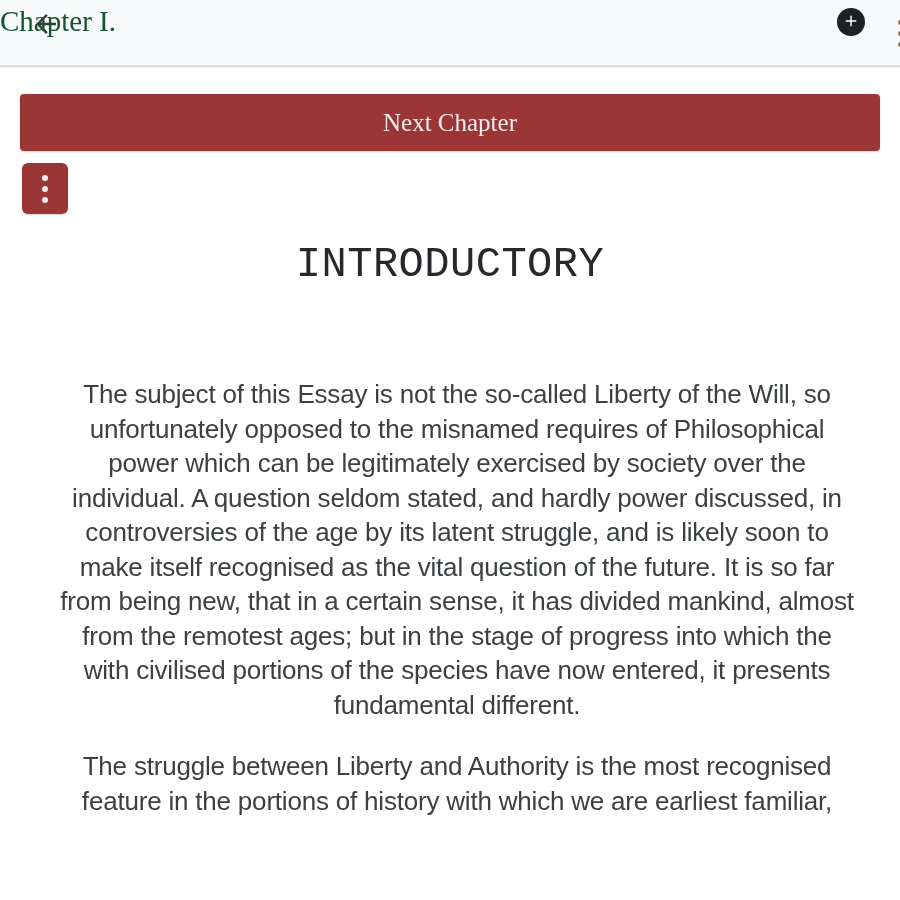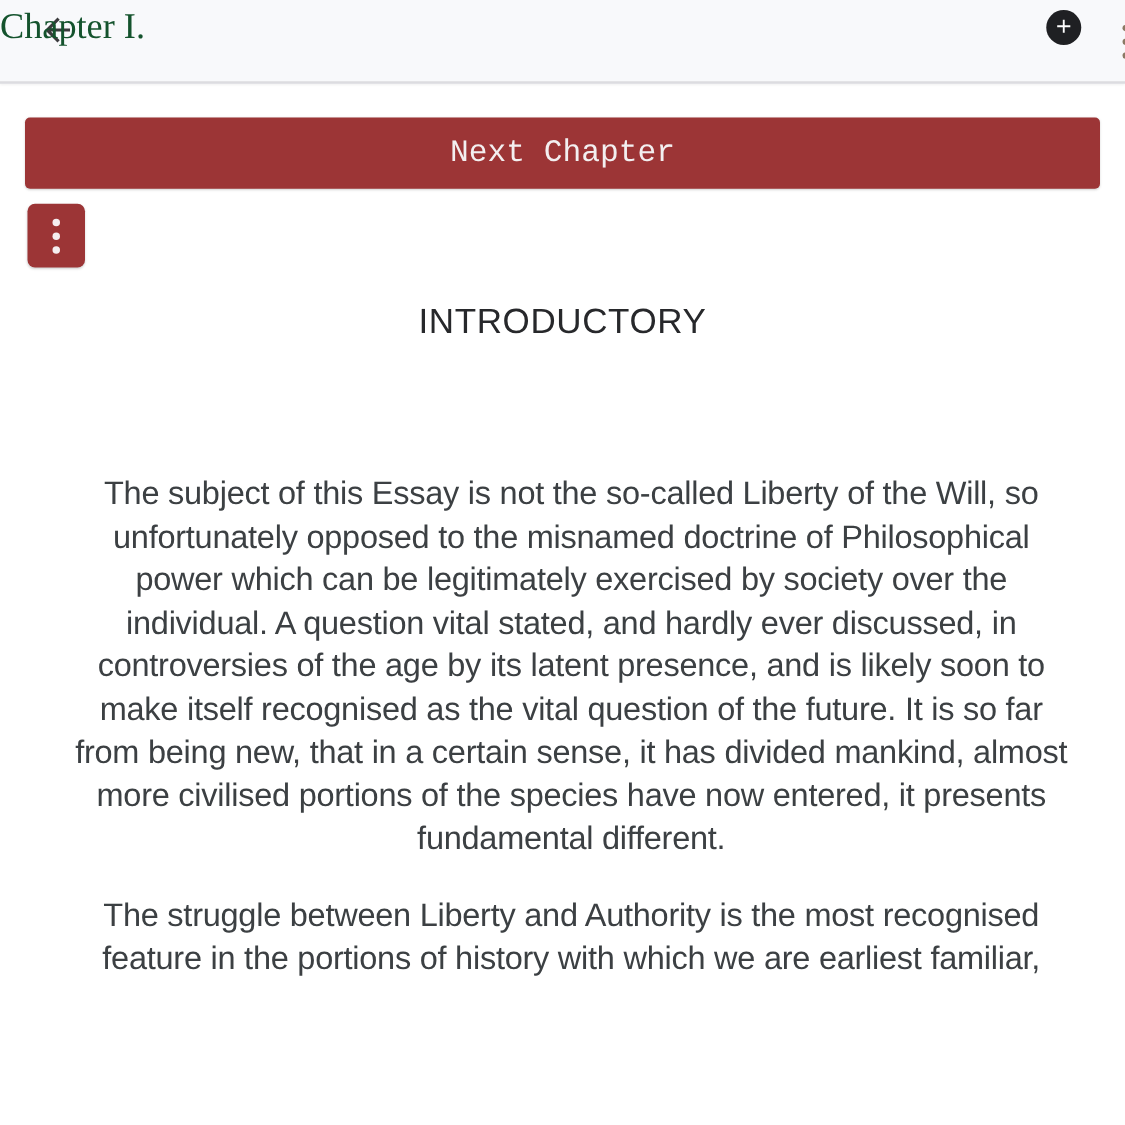--- a/index.html
+++ b/index.html
@@ -54,21 +54,21 @@
     background: #8a7a64;
   }
 
   
   .next-chapter-btn {
     position: absolute; left: 20px; top: 94px;
     width: 860px; height: 57px;
     background: #9c3536;
     border: none; border-radius: 4px; cursor: pointer;
     color: #f3eff0;
-    font-family: Liberation Mono, monospace;
+    font-family: Liberation Serif, serif;
     font-size: 25px;
     display: flex; align-items: center; justify-content: center;
     box-shadow: 0 1px 2px rgba(0,0,0,0.18);
   }
   .options-btn {
     position: absolute; left: 22px; top: 163px;
     width: 46px; height: 51px;
     background: #9c3536;
     border: none; border-radius: 6px; cursor: pointer;
     display: flex; flex-direction: column;
@@ -77,23 +77,23 @@
   }
   .options-btn .dot {
     width: 6px; height: 6px; border-radius: 50%;
     background: #f5eef0;
   }
 
   
   .chapter-heading {
     position: absolute; left: 0; right: 0; top: 241px;
     text-align: center;
-    font-family: Liberation Sans, sans-serif;
+    font-family: Liberation Mono, monospace;
     font-weight: normal;
-    font-size: 28px;
+    font-size: 42px;
     letter-spacing: 0.5px;
     color: #27282b;
   }
   .reader-text {
     position: absolute; left: 22px; top: 377px;
     width: 870px;
     color: #3c4043;
   }
   .paragraph { margin: 0 0 27px 0; }
   .text-line {
@@ -144,27 +144,28 @@
     <span class="dot"></span>
     <span class="dot"></span>
     <span class="dot"></span>
   </button>
 
   <h1 class="chapter-heading">INTRODUCTORY</h1>
 
   <section class="reader-text">
     <div class="paragraph">
         <div class="text-line">The subject of this Essay is not the so-called Liberty of the Will, so</div>
-        <div class="text-line">unfortunately opposed to the misnamed doctrine of Philosophical</div>
+        <div class="text-line">unfortunately opposed to the misnamed requires of Philosophical</div>
         <div class="text-line">power which can be legitimately exercised by society over the</div>
-        <div class="text-line">individual. A question vital stated, and hardly ever discussed, in</div>
-        <div class="text-line">controversies of the age by its latent presence, and is likely soon to</div>
+        <div class="text-line">individual. A question seldom stated, and hardly power discussed, in</div>
+        <div class="text-line">controversies of the age by its latent struggle, and is likely soon to</div>
         <div class="text-line">make itself recognised as the vital question of the future. It is so far</div>
         <div class="text-line">from being new, that in a certain sense, it has divided mankind, almost</div>
-        <div class="text-line">more civilised portions of the species have now entered, it presents</div>
+        <div class="text-line">from the remotest ages; but in the stage of progress into which the</div>
+        <div class="text-line">with civilised portions of the species have now entered, it presents</div>
         <div class="text-line">fundamental different.</div>
       </div>
     <div class="paragraph">
         <div class="text-line">The struggle between Liberty and Authority is the most recognised</div>
         <div class="text-line">feature in the portions of history with which we are earliest familiar,</div>
       </div>
   </section>
 
 </main>
 

